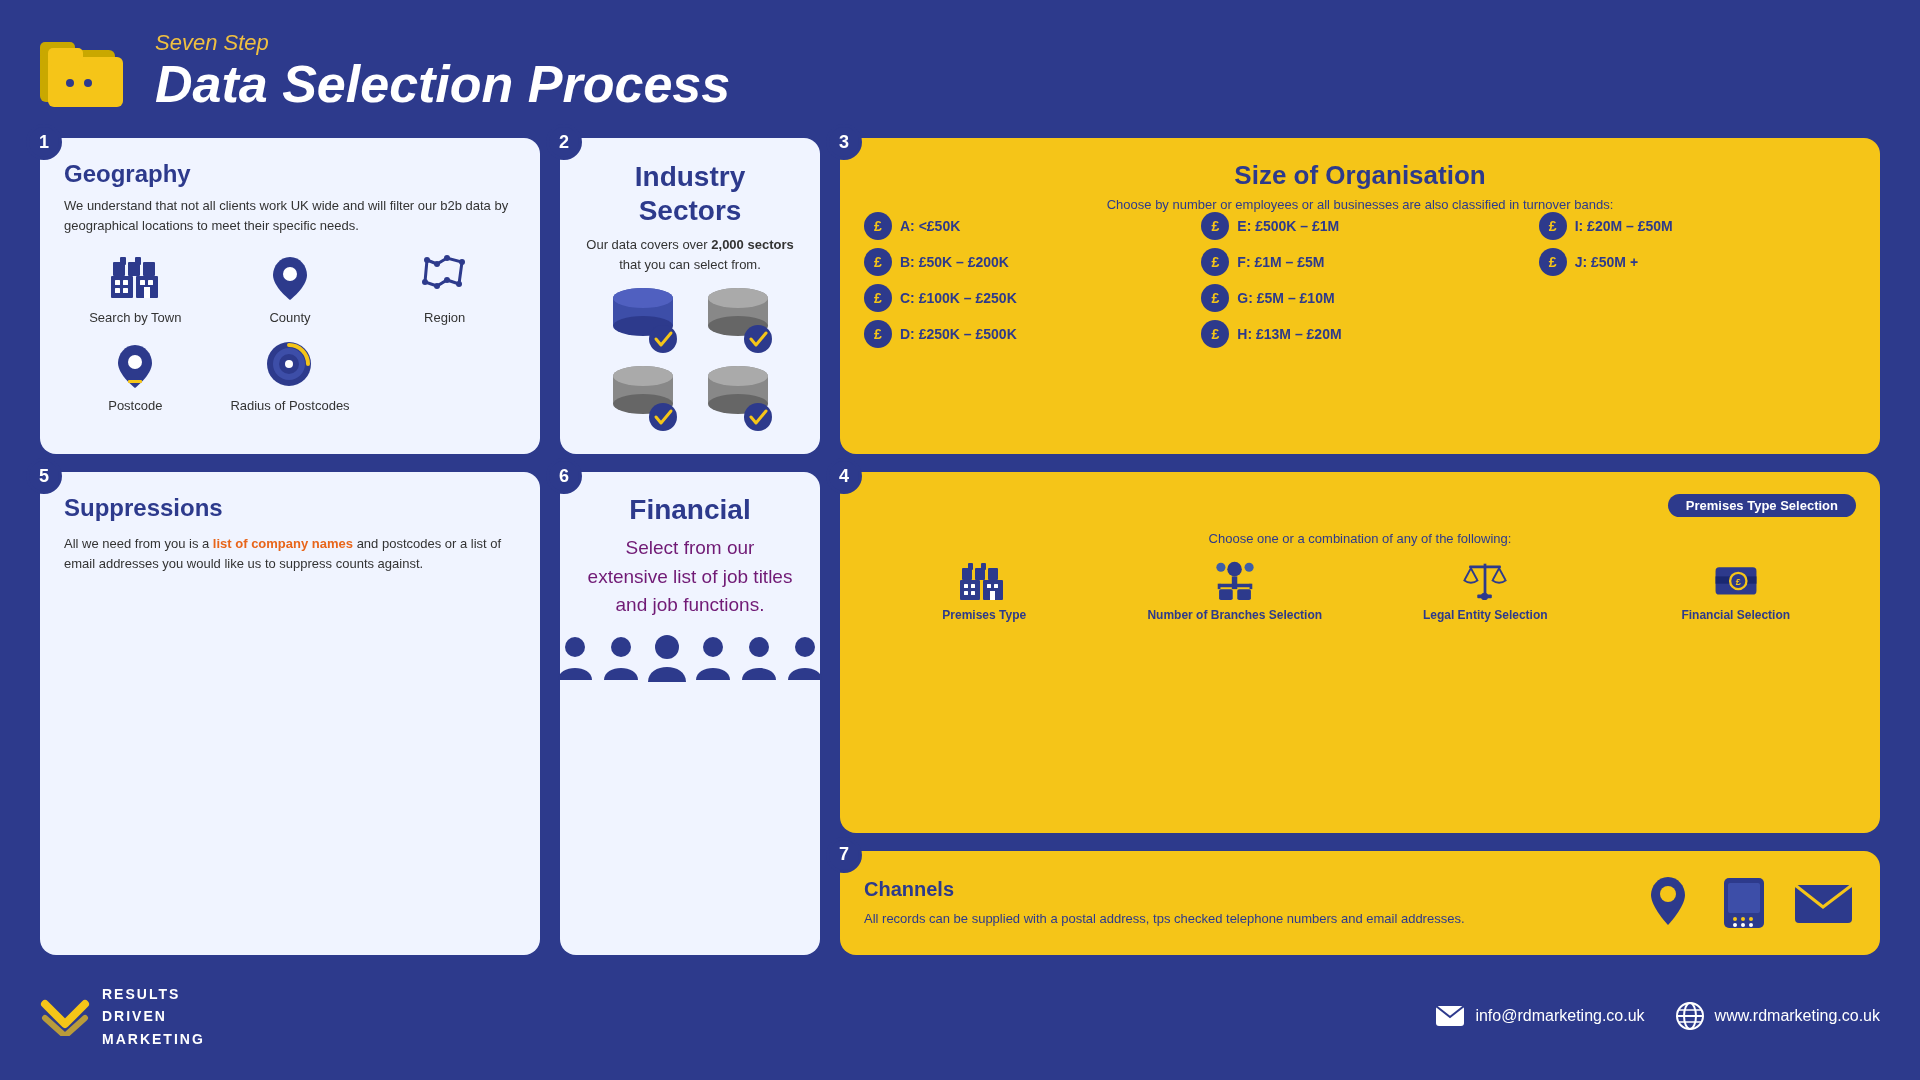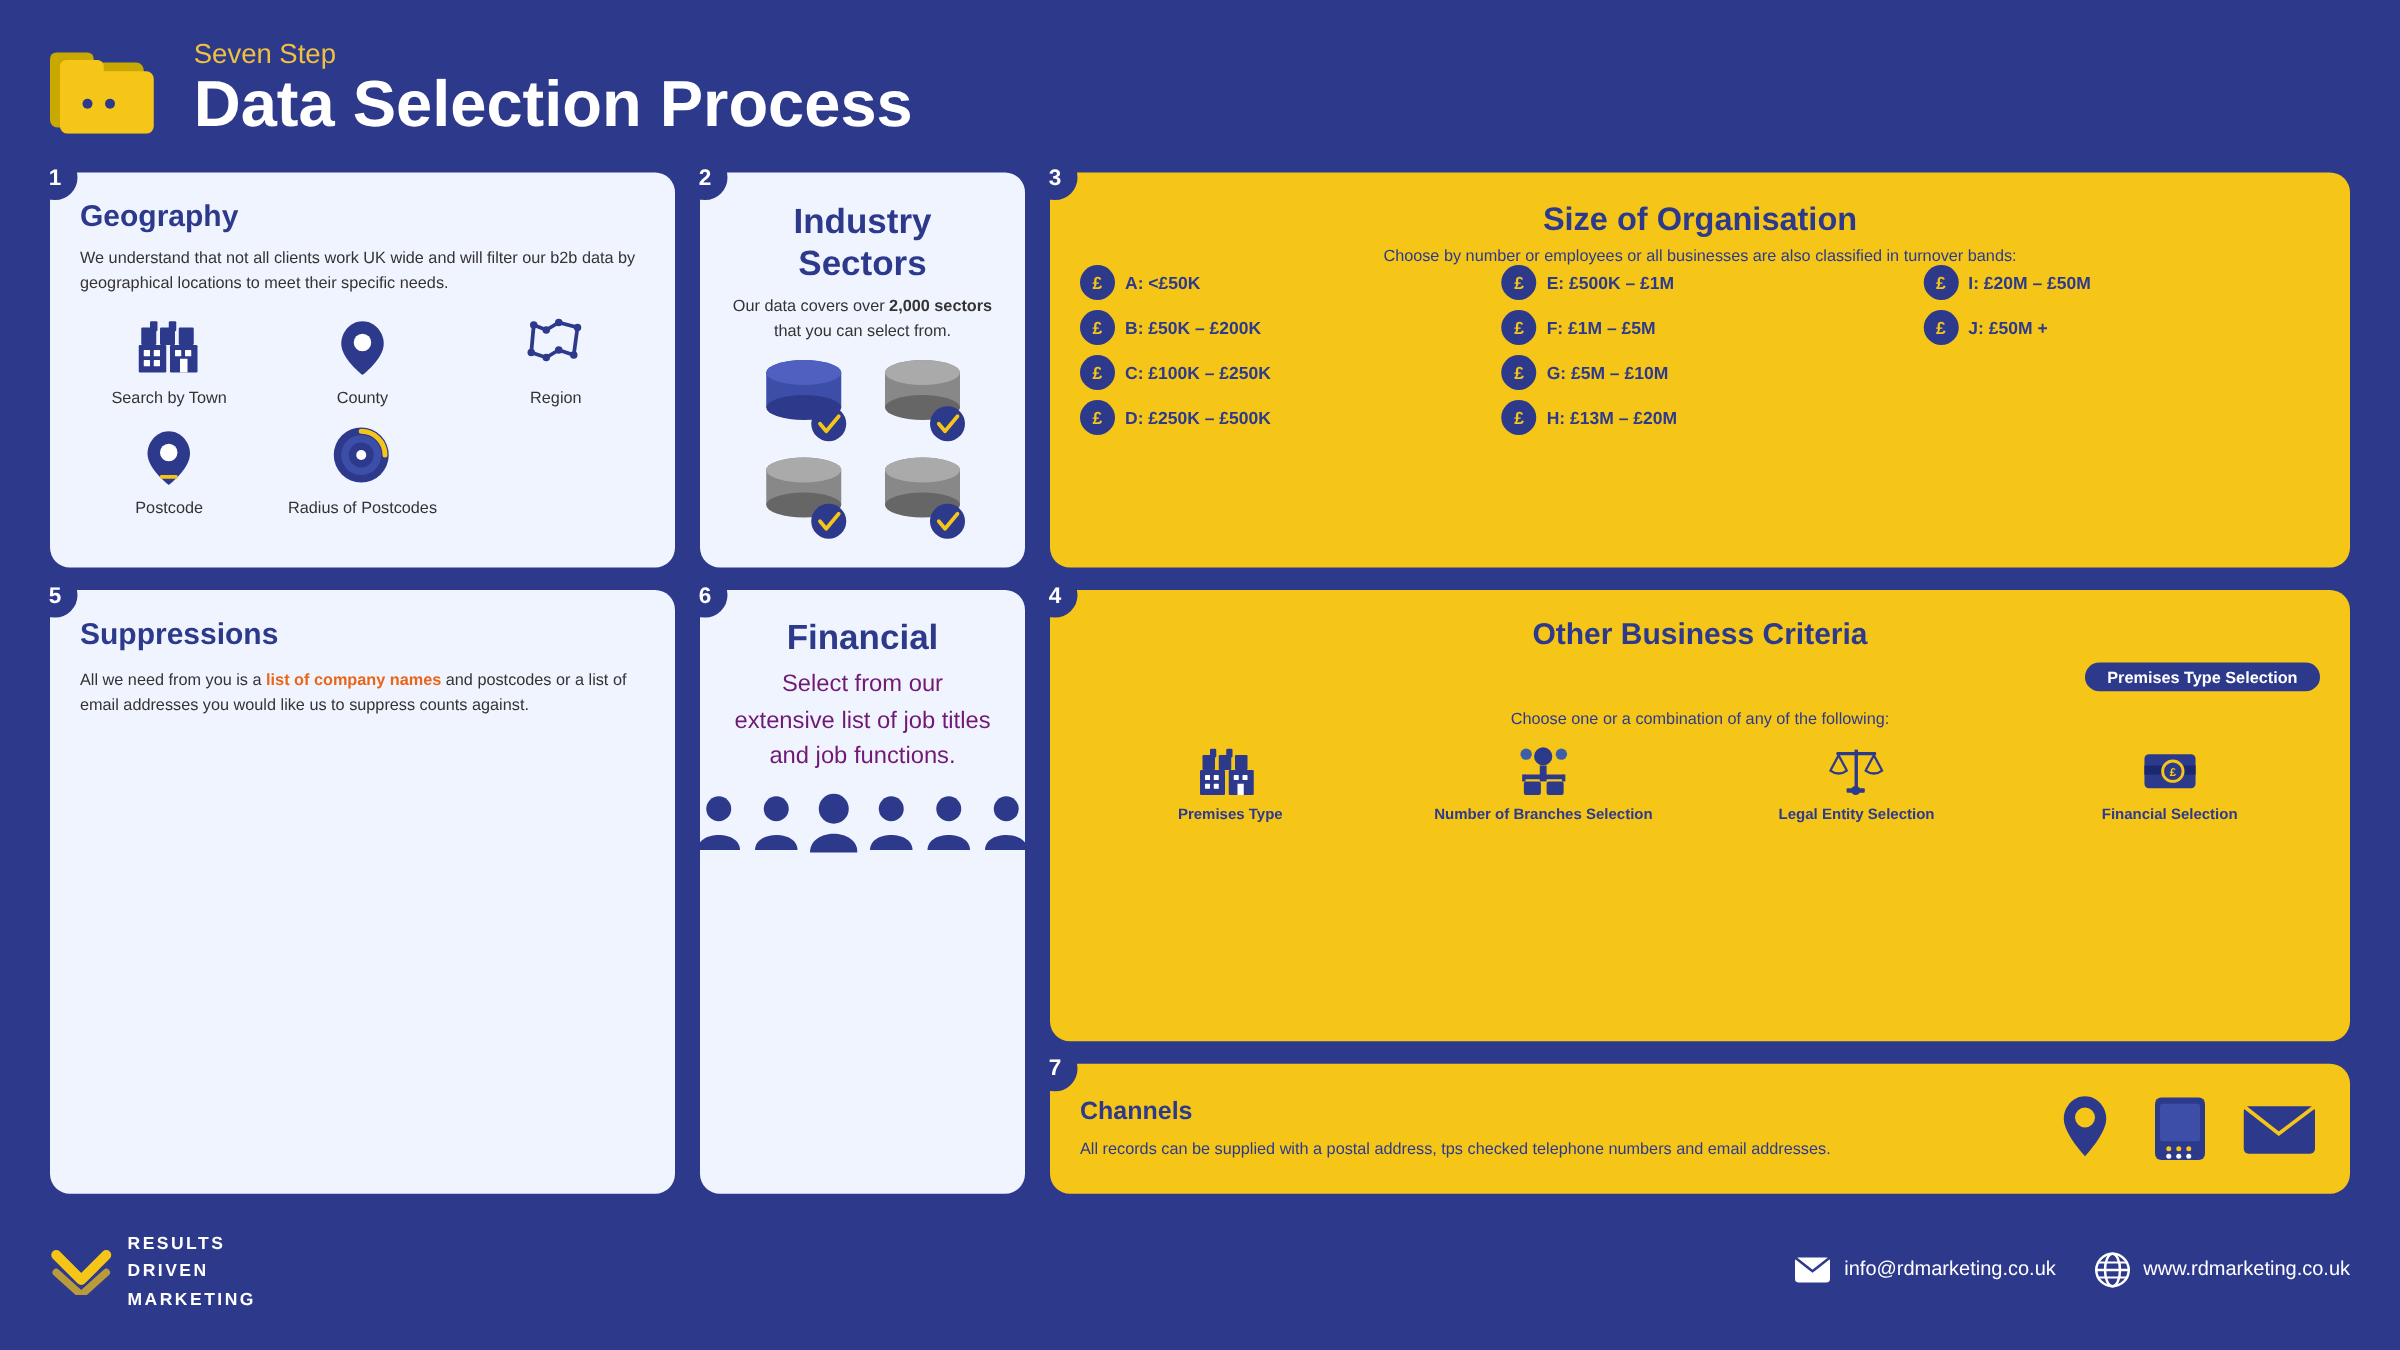--- a/index.html
+++ b/index.html
@@ -19,20 +19,21 @@
       padding: 30px 40px;
       display: flex;
       flex-direction: column;
     }
 
     
     .header {
       display: flex;
       align-items: center;
       margin-bottom: 25px;
+      font-style: italic;
     }
     .header-icon {
       width: 90px;
       height: 80px;
       margin-right: 25px;
     }
     .header-title {
       color: white;
     }
     .header-title .subtitle {
@@ -557,21 +558,20 @@
             <circle cx="19" cy="13" r="10" fill="#2d3a8c"></circle>
             <path d="M2 46 C2 30 36 30 36 46" fill="#2d3a8c"></path>
           </svg>
       </div>
     </div>
 
     <div style="display:flex; flex-direction:column; gap:18px;">
 
       <div class="card-yellow" style="position:relative; flex:1;">
         <div class="step-badge">4</div>
-        <div class="other-biz-title">Other Business Criteria</div>
         <div style="text-align:right; margin-bottom:6px;">
           <span class="premises-badge">Premises Type Selection</span>
         </div>
         <div class="other-biz-subtitle">Choose one or a combination of any of the following:</div>
         <div class="biz-criteria-icons">
 
           <div class="biz-crit-item">
             <div class="biz-crit-icon">
               <svg width="50" height="45" viewBox="0 0 50 45">
                 <rect x="3" y="10" width="10" height="12" rx="1" fill="#2d3a8c"></rect>

